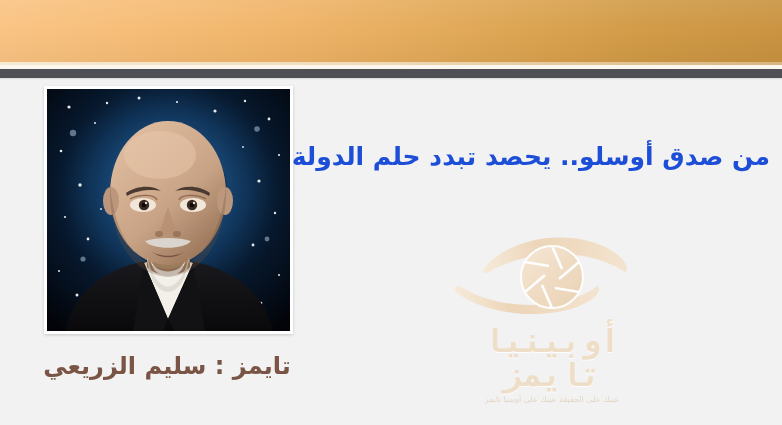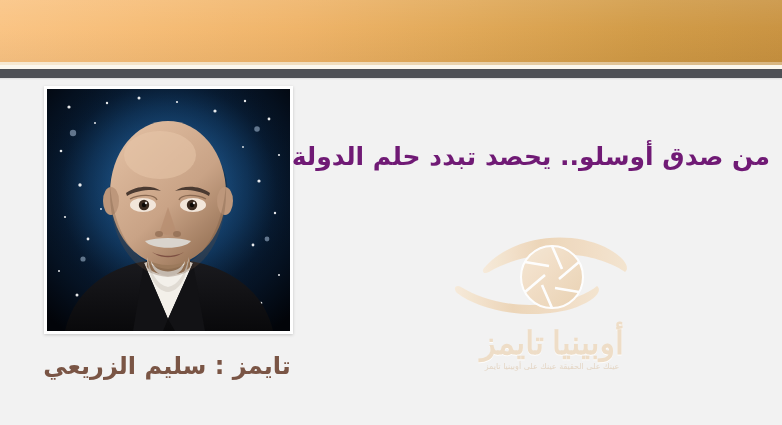--- a/index.html
+++ b/index.html
@@ -111,21 +111,21 @@
     position: absolute;
     top: 60px;
     right: 12px;
     width: 470px;
     text-align: center;
     direction: rtl;
     font-family: "DejaVu Sans", "Liberation Sans", sans-serif;
     font-weight: bold;
     font-size: 25px;
     line-height: 1.35;
-    color: #701a75;
+    color: #1d4ed8;
     letter-spacing: 0px;
     white-space: nowrap;
   }
 
   
   .byline {
     position: absolute;
     top: 272px;
     right: 470px;
     width: 290px;
@@ -146,21 +146,21 @@
     height: 185px;
     opacity: 0.92;
     text-align: center;
     direction: rtl;
   }
 
   .logo-mark { width: 250px; height: 100px; display: block; }
 
   .logo-wordmark {
     margin-top: 2px;
-    font-family: Liberation Serif, serif;
+    font-family: Liberation Mono, monospace;
     font-weight: bold;
     font-size: 32px;
     color: #eedcc4;
     text-shadow: 0 1px 0 rgba(255,255,255,0.9);
     line-height: 1.05;
     letter-spacing: 1px;
   }
 
   .logo-tagline {
     margin-top: 1px;

